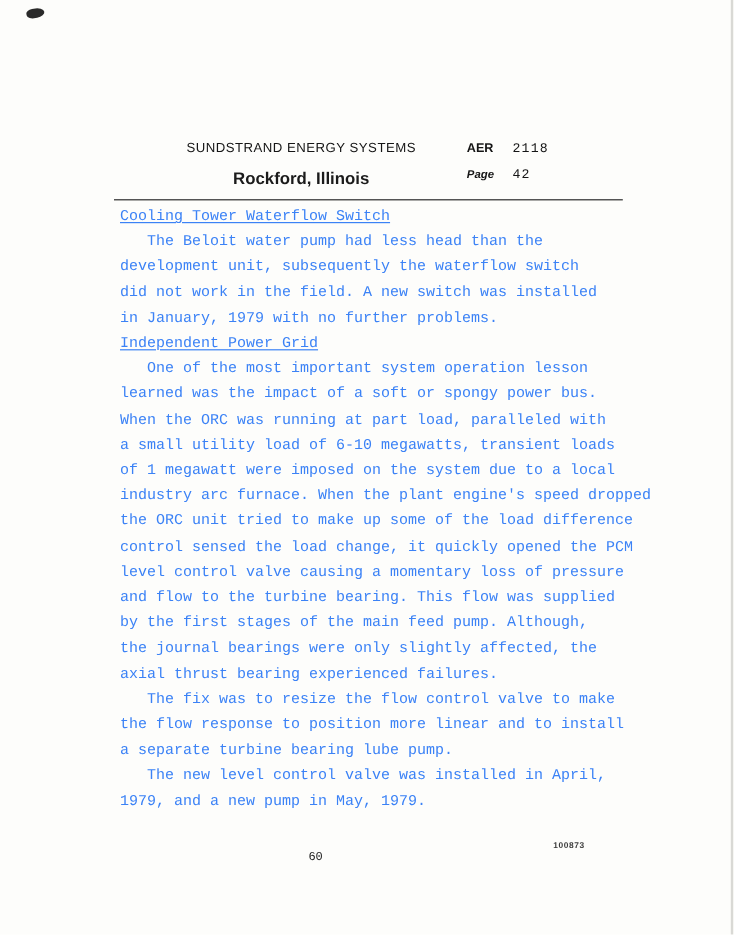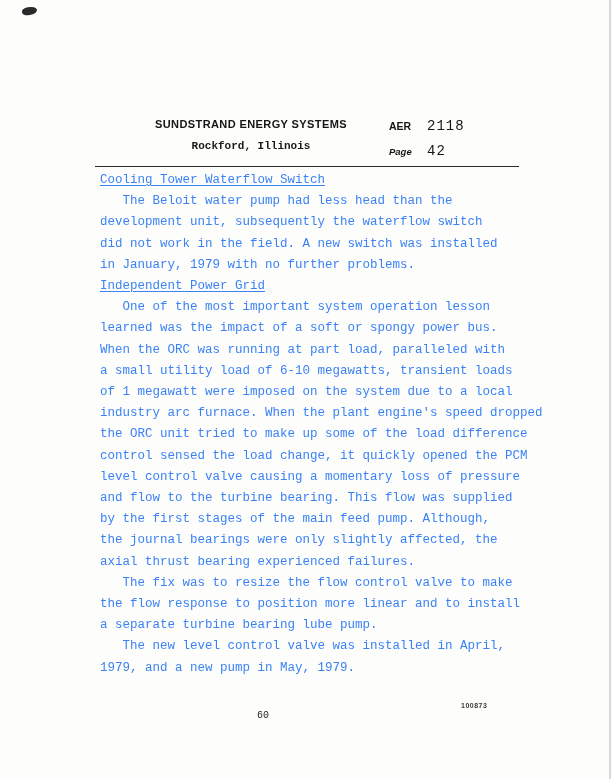--- a/index.html
+++ b/index.html
@@ -45,30 +45,29 @@
   }
   .header-center {
     position: absolute;
     left: 0;
     top: 6px;
     width: 312px;
     text-align: center;
   }
   .company {
     font-size: 11px;
-    font-weight: bold;
+    font-weight: normal;
     letter-spacing: 0.4px;
     color: #151515;
   }
   .location {
     margin-top: 10px;
-    font-size: 11px;
+    font-size: 14px;
     font-weight: bold;
     color: #1b1b1b;
-    font-family: Liberation Mono, monospace;
   }
   .header-right {
     position: absolute;
     left: 294px;
     top: 6px;
     width: 130px;
   }
   .ref-row {
     display: flex;
     align-items: baseline;
@@ -79,21 +78,21 @@
     font-size: 10.5px;
     font-weight: bold;
     color: #151515;
   }
   .ref-label.small {
     font-size: 9.5px;
     font-style: italic;
   }
   .ref-value {
     font-family: "Liberation Mono", "DejaVu Sans Mono", monospace;
-    font-size: 14px;
+    font-size: 11px;
     color: #151515;
     letter-spacing: 1px;
   }
   
   .doc-body {
     position: absolute;
     left: 100px;
     top: 170px;
     width: 470px;
     font-family: "Liberation Mono", "DejaVu Sans Mono", monospace;

